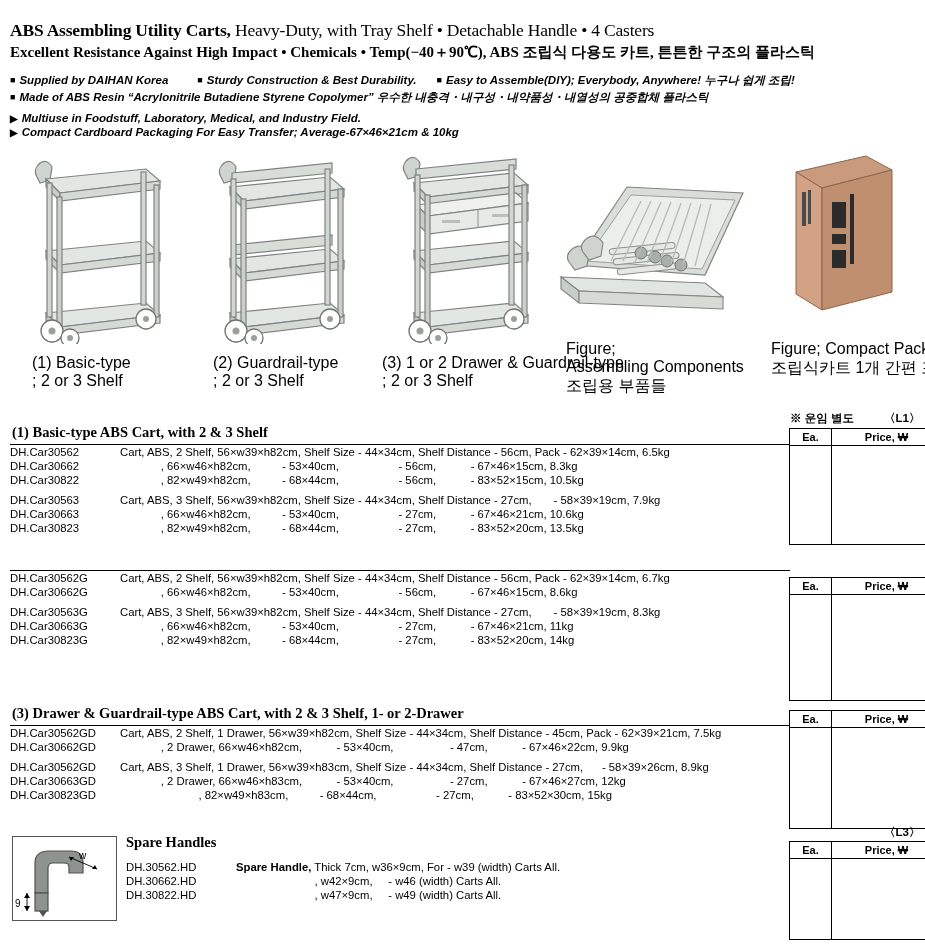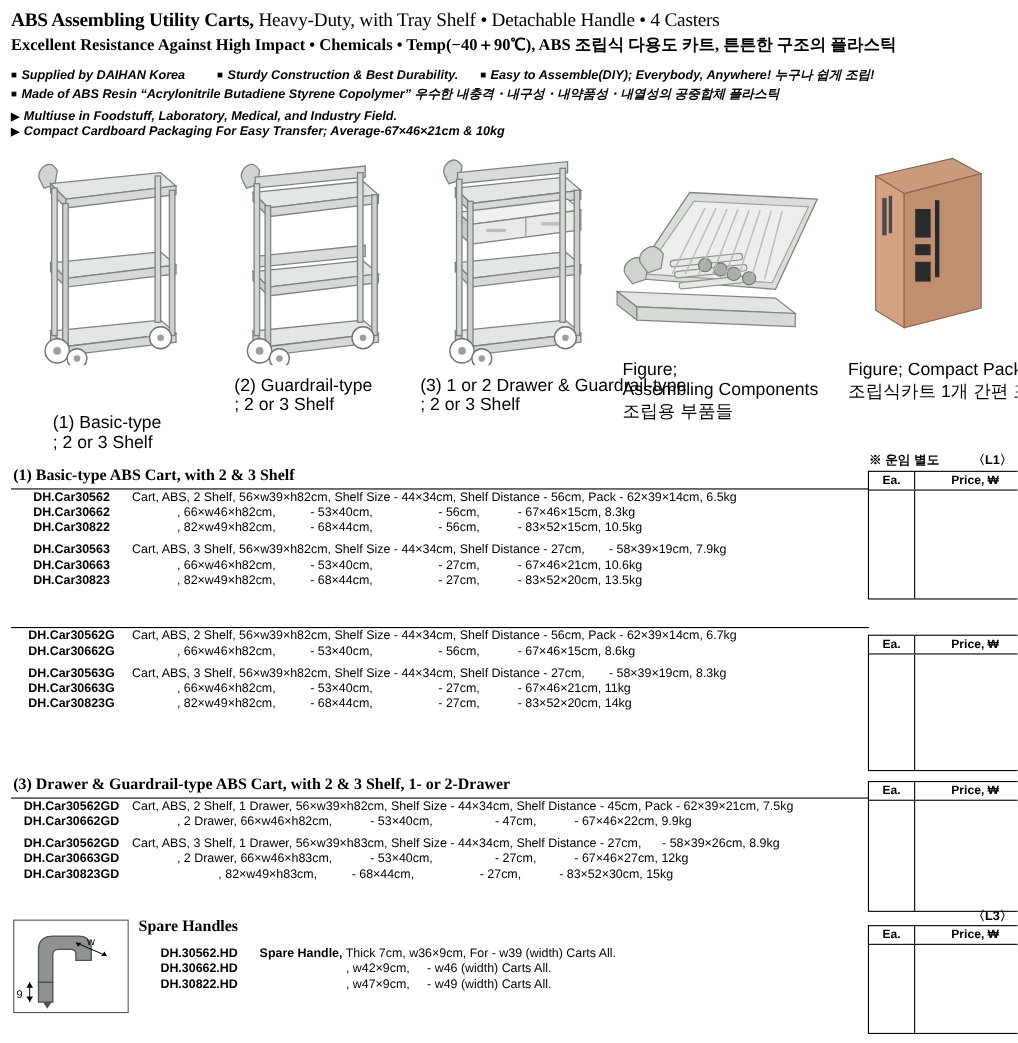--- a/index.html
+++ b/index.html
@@ -5,21 +5,21 @@
   * { box-sizing: border-box; }
   html, body { margin:0; padding:0; }
   body {
     width: 925px; height: 948px;
     background:#ffffff;
     font-family: "Liberation Sans", sans-serif;
     color:#000;
     position:relative;
     overflow:hidden;
   }
-  .page { position:relative; width:925px; height:948px; padding:0 10px; }
+  .page { position:relative; width:925px; height:948px; padding:12px 10px; }
 
   
   .hdr { padding-top:8px; }
   .hdr-line1 { font-family:"Liberation Serif", serif; font-size:17.5px; letter-spacing:-0.2px; white-space:nowrap; }
   .hdr-line1 b { font-weight:700; }
   .hdr-line2 { font-family:"Liberation Serif", serif; font-size:15px; font-weight:700; margin-top:2px; white-space:nowrap; }
 
   .bullets { margin-top:11px; font-size:11.5px; font-weight:700; font-style:italic; }
   .brow { display:flex; white-space:nowrap; margin-bottom:2px; align-items:baseline; }
   .bi { margin-right:4px; font-style:normal; font-size:9px; position:relative; top:-1px;}
@@ -35,21 +35,21 @@
   .capwrap { position:relative; height:50px; margin-top:2px; }
   .capwrap > div { position:absolute; white-space:nowrap; }
 
   
   .sec { font-family:Liberation Serif, serif; font-size:14.5px; font-weight:700; margin-top:10px; margin-bottom:3px; }
   .hr { border-top:1.6px solid #000; }
 
   
   table.items { border-collapse:collapse; width:780px; }
   table.items td { font-size:11.3px; padding:1px 0 1px 0; vertical-align:top; white-space:nowrap; }
-  td.code { font-weight:700; width:110px; padding-left:2px;text-align:center; }
+  td.code { font-weight:400; width:110px; padding-left:2px; }
   td.desc { font-weight:400; }
   .gap td { height:6px; padding:0; }
 
   
   .pricebox { position:absolute; width:153px; border:1.3px solid #000; }
   .pricebox .ph { display:flex; border-bottom:1.3px solid #000; height:17px; }
   .pricebox .ph div { font-size:11px; font-weight:700; text-align:center; line-height:17px; }
   .pricebox .ph .ea { width:42px; border-right:1.3px solid #000; }
   .pricebox .ph .pr { flex:1; }
   .pricebox .pb { display:flex; }
@@ -246,21 +246,21 @@
         <rect x="62" y="52" width="4" height="70"></rect>
       </g>
       <g fill="#4a4a4a">
           <rect x="14" y="50" width="4" height="34"></rect>
           <rect x="20" y="48" width="3" height="34"></rect>
         </g>
     </svg>
   </div>
 
   <div class="capwrap">
-    <div style="left:38px; top:0;margin-top:34px;">
+    <div style="left:22px; top:0;">
       <div>(1) Basic-type</div>
       <div>; 2 or 3 Shelf</div>
     </div>
     <div style="left:203px; top:0;">
       <div>(2) Guardrail-type</div>
       <div>; 2 or 3 Shelf</div>
     </div>
     <div style="left:372px; top:0;">
       <div>(3) 1 or 2 Drawer &amp; Guardrail-type</div>
       <div>; 2 or 3 Shelf</div>

